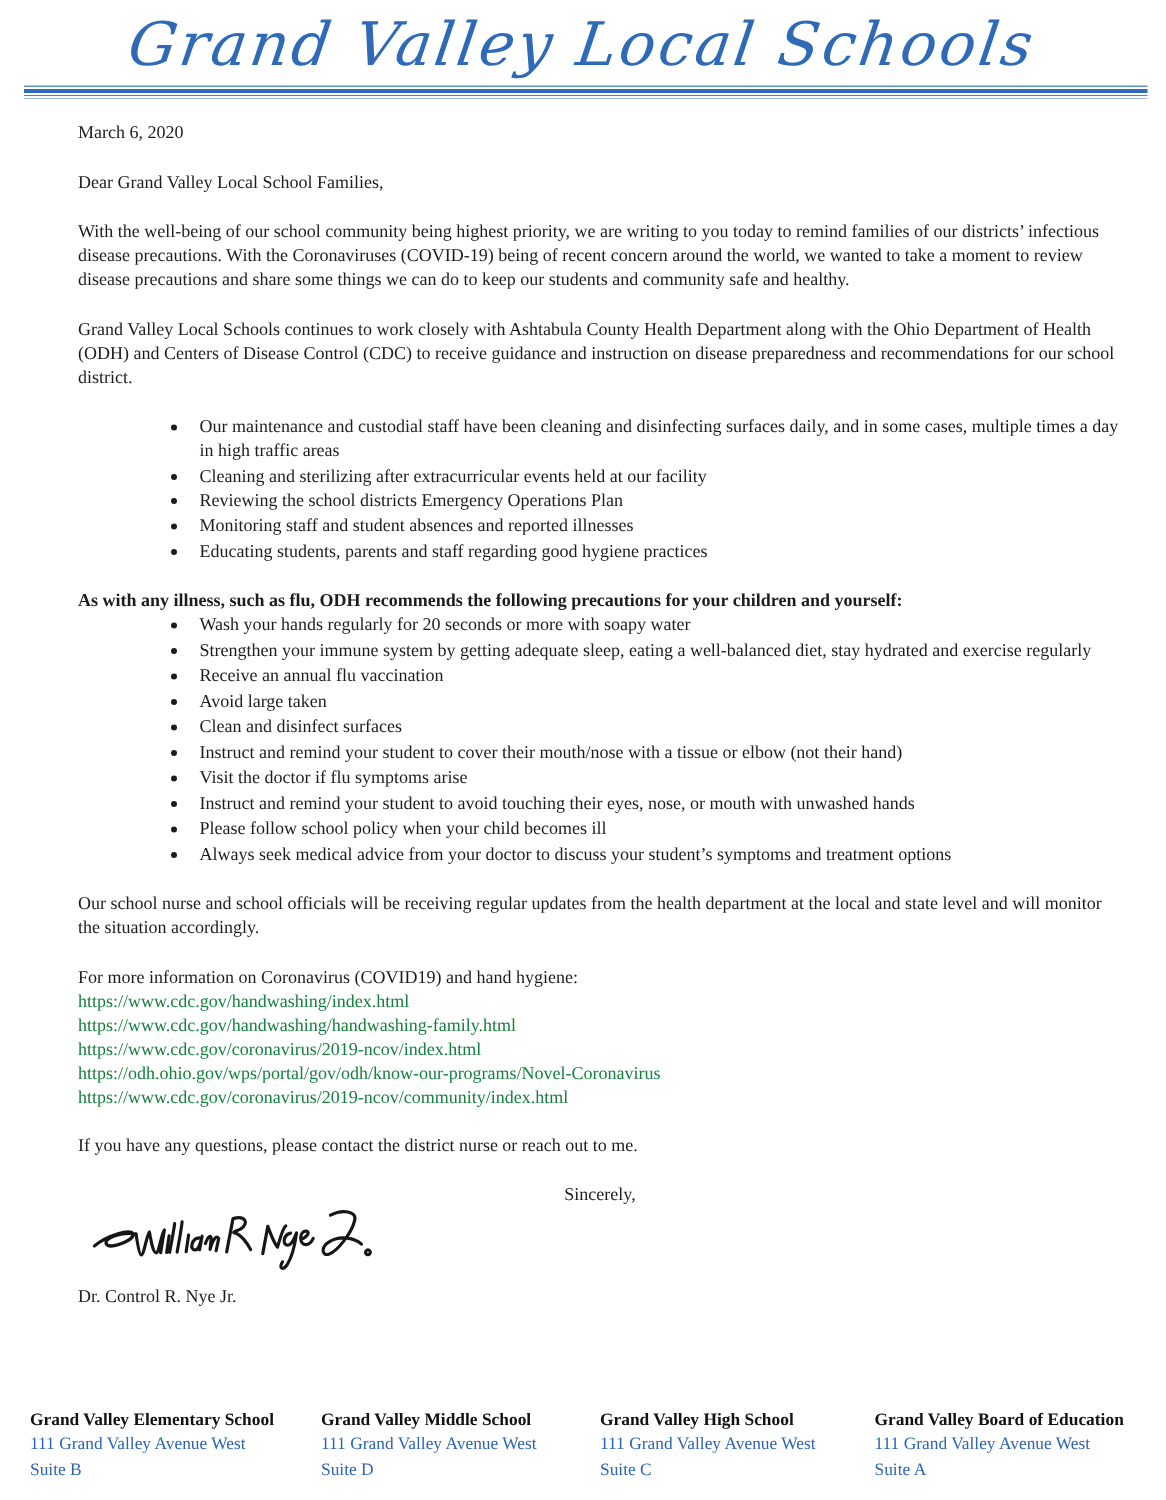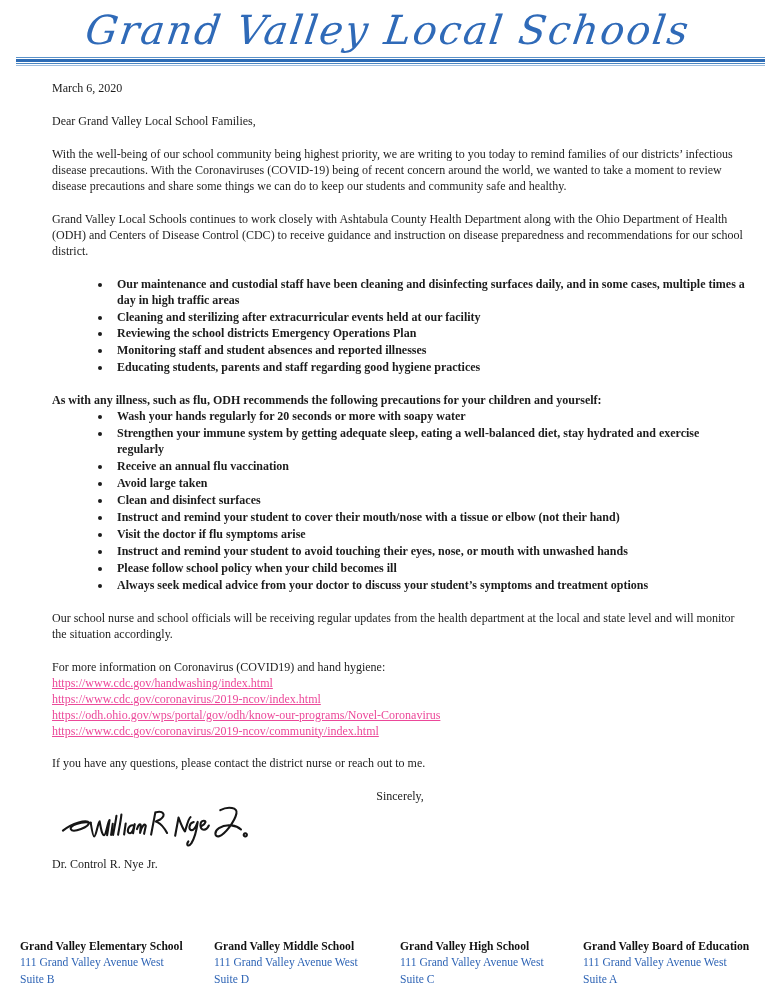--- a/index.html
+++ b/index.html
@@ -42,26 +42,25 @@
     font-size:12px;
     line-height:1.33;
   }
   .para { margin:0 0 17px 0; }
   .section-heading { font-weight:bold; margin:0; }
   ul.bullets {
     margin:0 0 17px 36px;
     padding:0 0 0 24px;
     list-style:disc;
   }
-  ul.bullets li { padding-left:5px; margin:0 0 1px 0;font-weight:bold; }
+  ul.bullets li { padding-left:5px; margin:0 0 1px 16px; }
   .links-block { margin:0 0 17px 0; }
   .links-block .intro { margin:0; }
   .link-line a {
-    color:#ec4899;
-    text-decoration:underline;
+    color:#15803d;
     cursor:pointer;
   }
   .closing { margin:0 0 0 0;text-align:center; }
   .signature-wrap { margin:2px 0 0 8px; height:48px; }
   .signer { margin:2px 0 0 0; }
   
   .footer {
     margin-top:auto;
     display:grid;
     grid-template-columns: 194px 186px 183px 1fr;
@@ -111,20 +110,21 @@
       <li>Please follow school policy when your child becomes ill</li>
       <li>Always seek medical advice from your doctor to discuss your student’s symptoms and treatment options</li>
     </ul>
 
   <p class="para">Our school nurse and school officials will be receiving regular updates from the health department at the local and state level and will monitor the situation accordingly.</p>
 
   <div class="links-block">
     <p class="intro">For more information on Coronavirus (COVID19) and hand hygiene:</p>
     <div>
         <div class="link-line"><a>https://www.cdc.gov/handwashing/index.html</a></div>
+        <div class="link-line"><a>https://www.cdc.gov/handwashing/handwashing-family.html</a></div>
         <div class="link-line"><a>https://www.cdc.gov/coronavirus/2019-ncov/index.html</a></div>
         <div class="link-line"><a>https://odh.ohio.gov/wps/portal/gov/odh/know-our-programs/Novel-Coronavirus</a></div>
         <div class="link-line"><a>https://www.cdc.gov/coronavirus/2019-ncov/community/index.html</a></div>
       </div>
   </div>
 
   <p class="para">If you have any questions, please contact the district nurse or reach out to me.</p>
 
   <p class="closing">Sincerely,</p>
 

